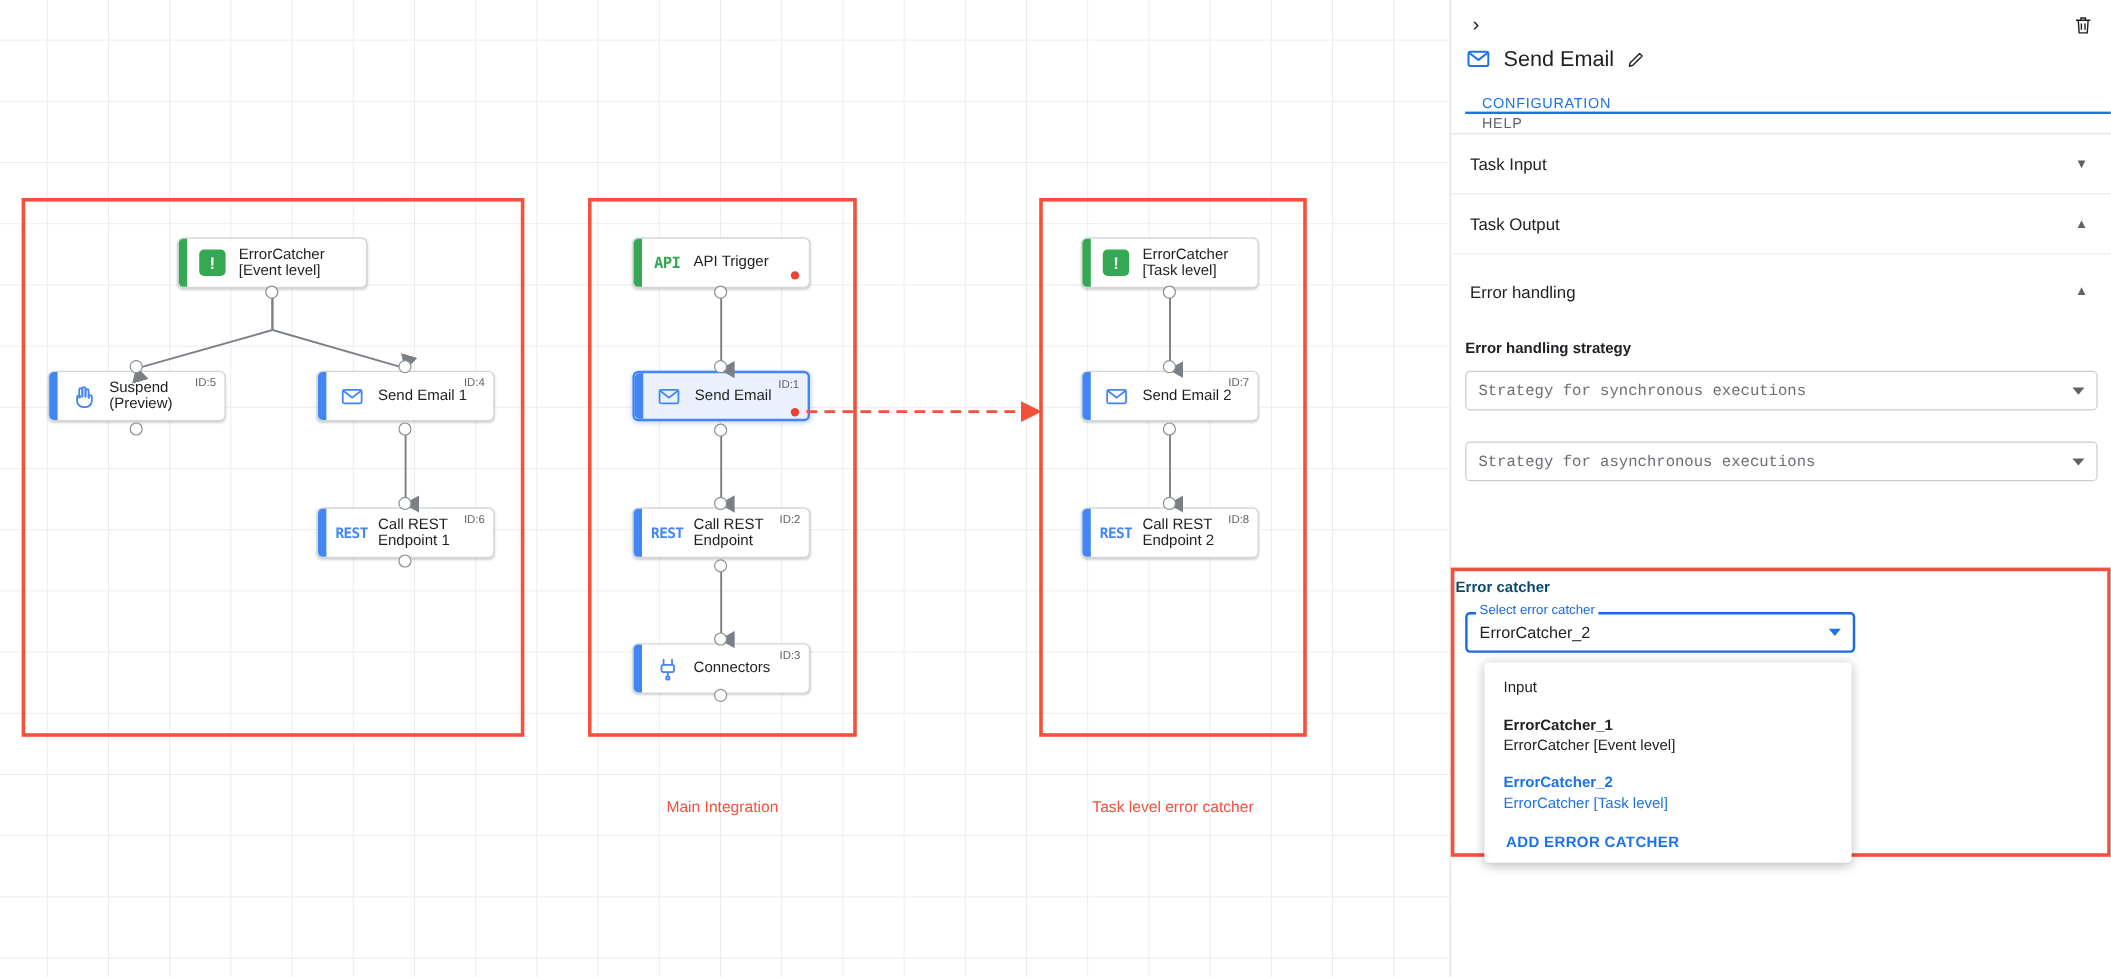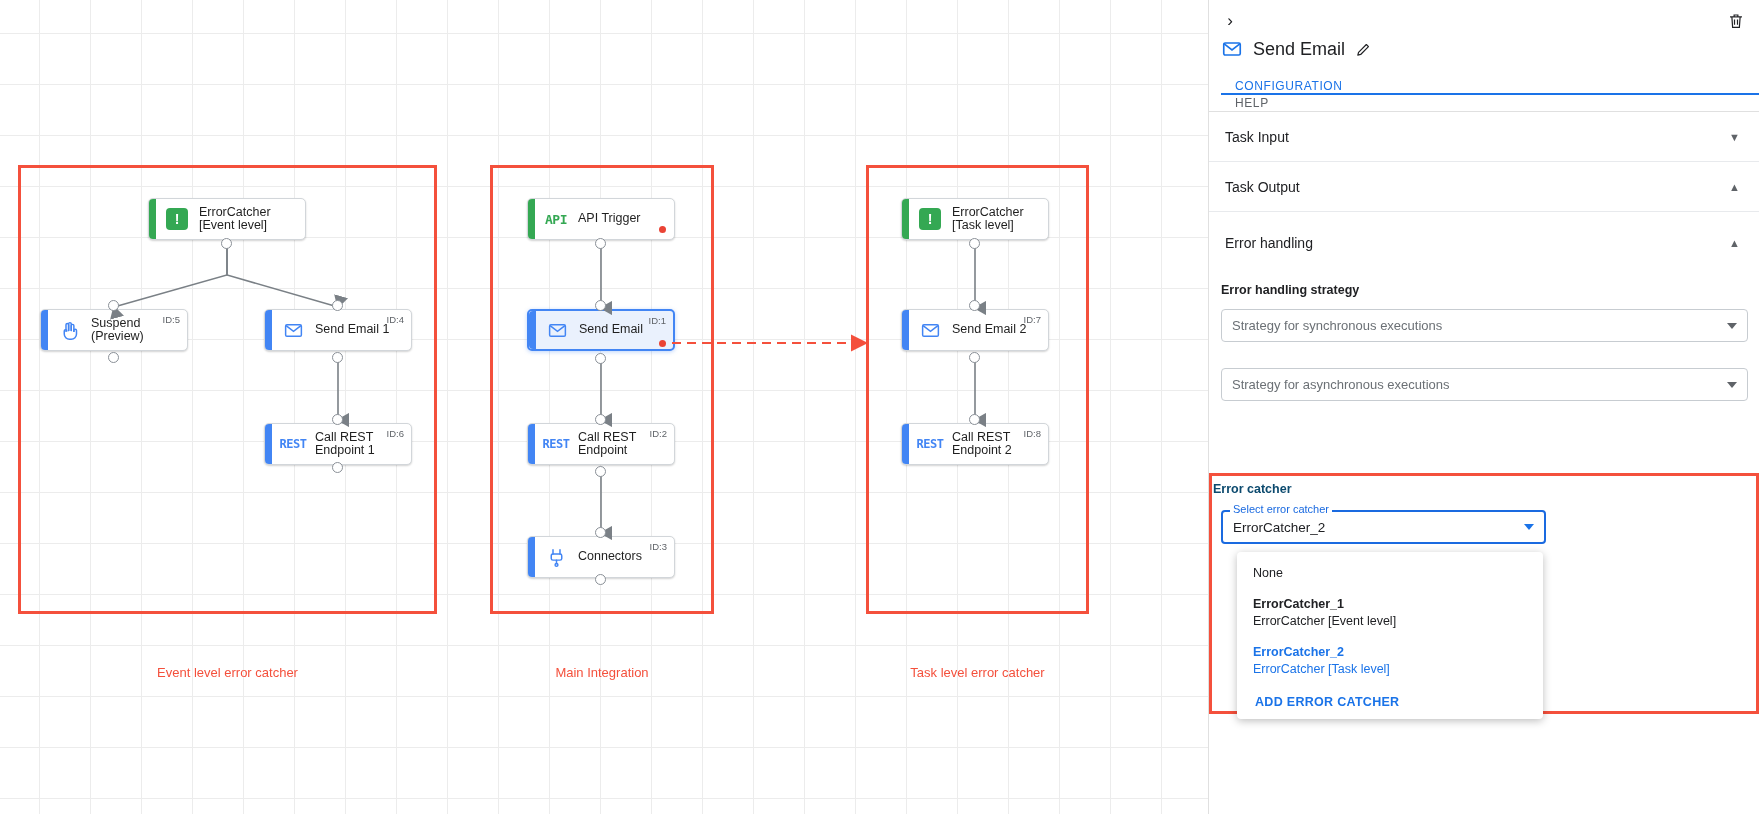--- a/index.html
+++ b/index.html
@@ -218,20 +218,21 @@
     height: 33px;
     border: 1px solid #c7ccd1;
     border-radius: 4px;
     display: flex; align-items: center;
     padding: 0 10px;
     font-size: 13px;
     color: #6b7075;
     justify-content: space-between;
     cursor: pointer;
     background:#fff;
+    font-family:Liberation Mono, monospace;
   }
   .caret {
     width: 0; height: 0;
     border-left: 5px solid transparent;
     border-right: 5px solid transparent;
     border-top: 6px solid #5f6368;
   }
   .caret.blue { border-top-color: #1a73e8; }
 
   
@@ -321,21 +322,20 @@
       <path d="M601,361 L601,420" stroke="#7a8086" stroke-width="1.6" fill="none" marker-end="url(#arr)"></path>
       <path d="M601,474 L601,533" stroke="#7a8086" stroke-width="1.6" fill="none" marker-end="url(#arr)"></path>
 
       <path d="M975,247 L975,308" stroke="#7a8086" stroke-width="1.6" fill="none" marker-end="url(#arr)"></path>
       <path d="M975,361 L975,420" stroke="#7a8086" stroke-width="1.6" fill="none" marker-end="url(#arr)"></path>
 
       <path d="M672,343 L866,343" stroke="#f4503c" stroke-width="2.2" fill="none" stroke-dasharray="9,6" marker-end="url(#arrRed)"></path>
     </svg>
 
     <div class="group-box" style="left:18px; top:165px; width:419px; height:449px;"></div>
-    <div class="group-label" style="left:18px; top:665px; width:419px;">Event level error catcher</div>
 
     <div class="group-box" style="left:490px; top:165px; width:224px; height:449px;"></div>
     <div class="group-label" style="left:490px; top:665px; width:224px;">Main Integration</div>
 
     <div class="group-box" style="left:866px; top:165px; width:223px; height:449px;"></div>
     <div class="group-label" style="left:866px; top:665px; width:223px;">Task level error catcher</div>
 
     <div class="node green" style="left:148px; top:198px; width:158px;">
       <span class="accent"></span>
       <span class="nicon">
@@ -544,21 +544,21 @@
 
     <div class="float-label">Select error catcher</div>
 
     <div class="outlined-select">
       <span class="val">ErrorCatcher_2</span>
       <span class="caret blue"></span>
     </div>
 
     <div id="dropdown-menu">
       <div class="dd-item plain">
-        <div class="l1">None</div>
+        <div class="l1">Input</div>
       </div>
       <div class="dd-item" style="padding-top:9px;">
         <div class="l1">ErrorCatcher_1</div>
         <div class="l2">ErrorCatcher [Event level]</div>
       </div>
       <div class="dd-item sel" style="padding-top:9px;">
         <div class="l1">ErrorCatcher_2</div>
         <div class="l2">ErrorCatcher [Task level]</div>
       </div>
       <div class="dd-action">ADD ERROR CATCHER</div>

